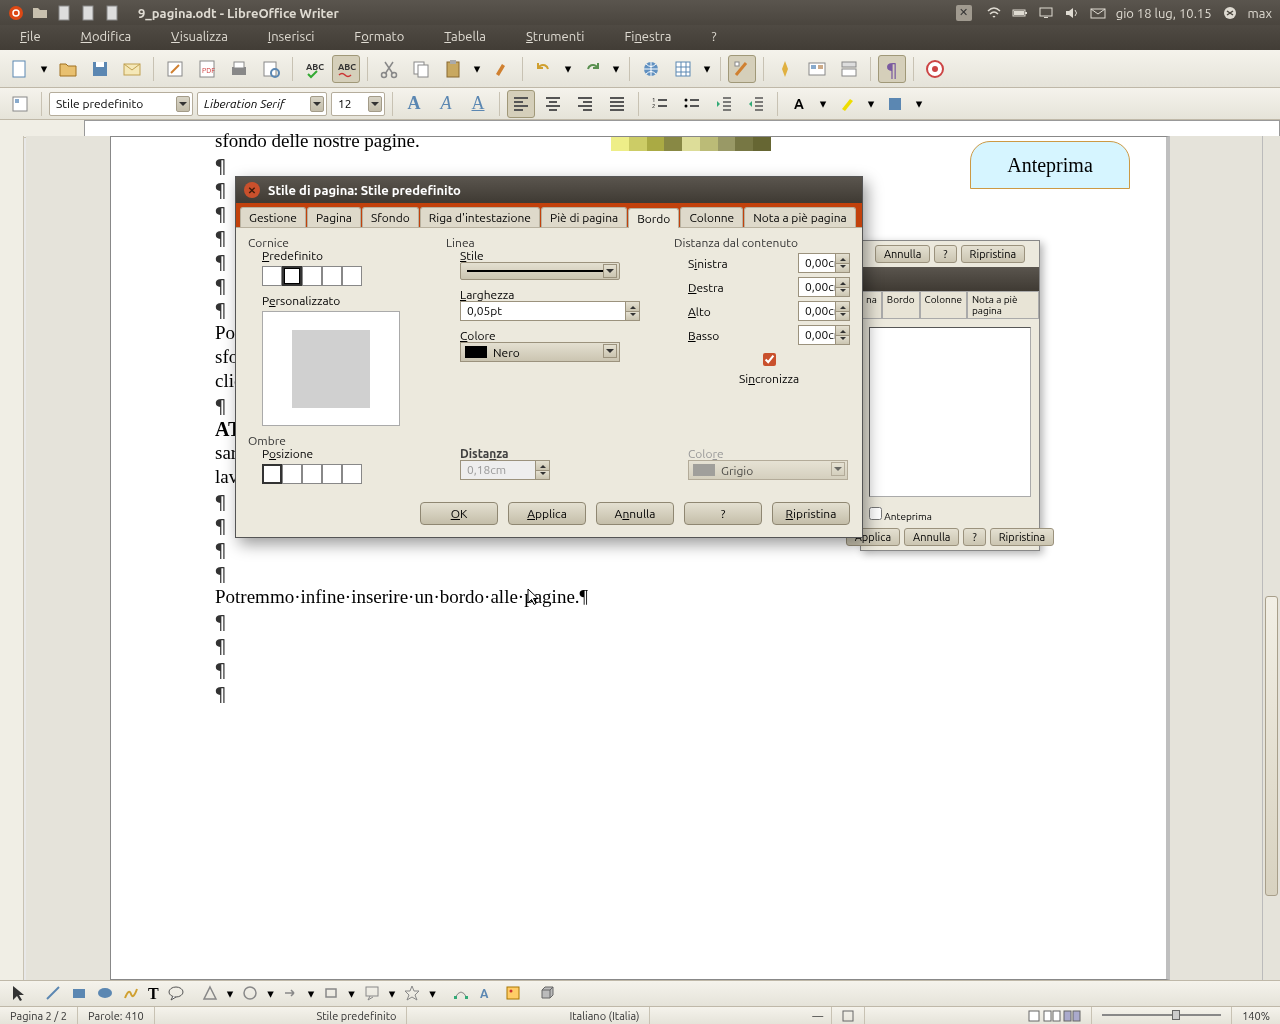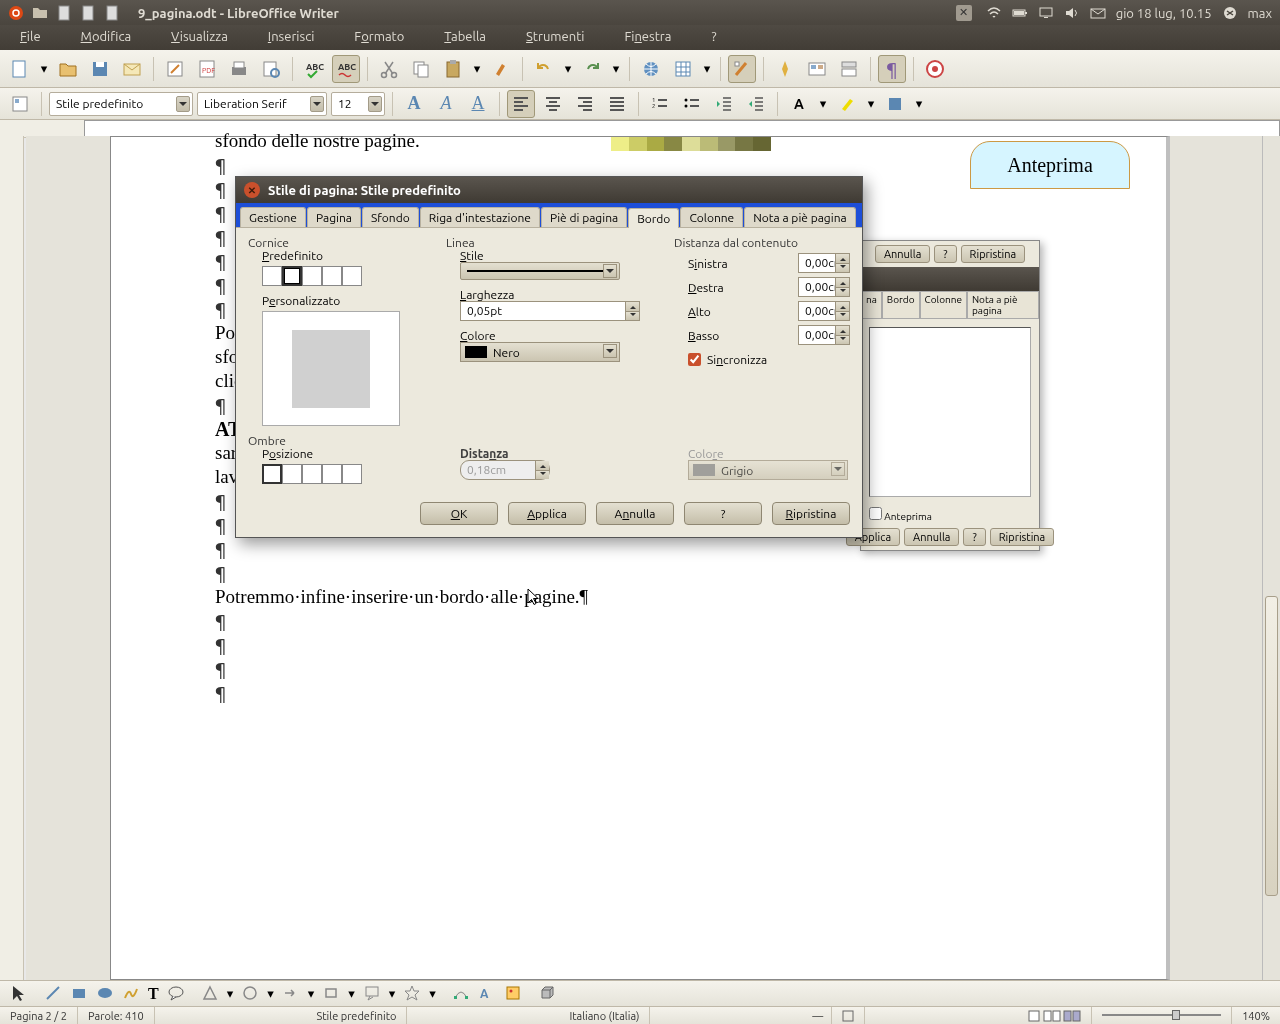--- a/index.html
+++ b/index.html
@@ -57,47 +57,47 @@
 .bg-dialog .row { display:flex; gap:4px; padding:4px; justify-content:center; }
 .bg-dialog .bd-btn { padding:2px 8px; background:linear-gradient(#e4e0d1,#cbc5b1); border:1px solid #9b927d; border-radius:3px; font-size:11px; cursor:pointer; }
 .bg-dialog .tabs { display:flex; font-size:10px; background:#d8d4c6; }
 .bg-dialog .tabs span { padding:2px 4px; border:1px solid #aaa; background:#e8e4d6; }
 .bg-dialog .preview { margin:8px; height:170px; background:#fff; border:1px inset #aaa; }
 
 
 .dialog { position:absolute; left:235px; top:176px; width:628px; background:#ece9dd; border:1px solid #555; box-shadow:4px 6px 15px rgba(0,0,0,0.4); }
 .dialog-title { height:26px; background:linear-gradient(#5a554e,#3f3a33); color:#fff; display:flex; align-items:center; padding:0 8px; gap:8px; font-size:13px; font-weight:bold; }
 .dialog-title .close { width:16px; height:16px; background:#c9502c; border-radius:8px; display:flex; align-items:center; justify-content:center; font-size:10px; color:#3a1a0a; cursor:pointer; }
-.dialog-tabs { display:flex; background:#1d4ed8; padding:4px 4px 0 4px; border-bottom:1px solid #b8b19f; font-size:12px; }
+.dialog-tabs { display:flex; background:#c2410c; padding:4px 4px 0 4px; border-bottom:1px solid #b8b19f; font-size:12px; }
 .dialog-tabs .tab { padding:3px 8px; border:1px solid #b8b19f; border-bottom:none; background:#ded9ca; margin-right:1px; border-radius:3px 3px 0 0; cursor:pointer; }
 .dialog-tabs .tab.active { background:#ece9dd; position:relative; top:1px; }
 .dialog-body { padding:8px 12px; display:grid; grid-template-columns: 180px 210px 1fr; gap:8px 18px; font-size:12px; }
 .group-title { font-weight:normal; color:#333; font-size:12px; }
 .subgroup { padding-left:14px; }
 .preset-row { display:flex; gap:0; margin-top:4px; }
 .preset-row .pbox { width:20px; height:20px; border:1px solid #888; background:#fff; cursor:pointer; }
 .preset-row .pbox.sel { outline:2px solid #333; outline-offset:-2px; }
 .custom-preview { width:138px; height:115px; background:#fff; border:1px solid #aaa; margin-top:4px; display:flex; align-items:center; justify-content:center; }
 .custom-preview .inner { width:78px; height:78px; background:#d0d0d0; }
 .line-style { width:160px; height:18px; background:linear-gradient(#e4e0d1,#cbc5b1); border:1px solid #9b927d; border-radius:2px; display:flex; align-items:center; padding:0 6px; cursor:pointer; position:relative; }
 .line-style .sample { flex:1; height:2px; background:#000; }
 .line-style .arrow, .spin .arrow, .color-combo .arrow { position:absolute; right:2px; width:14px; height:14px; top:1px; background:linear-gradient(#e4e0d1,#cbc5b1); border:1px solid #9b927d; display:flex; align-items:center; justify-content:center; }
 .spin { width:180px; height:20px; background:#fff; border:1px solid #9b927d; position:relative; padding:2px 18px 2px 6px; font-size:12px; }
-.spin.small { width:90px;border-radius:9px; }
+.spin.small { width:90px; }
 .spin .spbtns { position:absolute; right:0; top:0; bottom:0; width:14px; display:flex; flex-direction:column; }
 .spin .spbtns div { flex:1; background:linear-gradient(#e4e0d1,#cbc5b1); border-left:1px solid #9b927d; display:flex; align-items:center; justify-content:center; }
 .spin .spbtns div:first-child { border-bottom:1px solid #9b927d;}
 .triangle-up::after{content:"";border:3px solid transparent;border-bottom-color:#333;}
 .triangle-down::after{content:"";border:3px solid transparent;border-top-color:#333;}
 .color-combo { width:160px; height:20px; background:linear-gradient(#e4e0d1,#cbc5b1); border:1px solid #9b927d; position:relative; display:flex; align-items:center; padding:0 18px 0 4px; gap:6px; cursor:pointer;}
 .color-combo .swatch { width:22px; height:12px; }
 .dist-row { display:flex; align-items:center; justify-content:flex-start; margin:4px 0; gap:8px;}
 .dist-row label { flex:1; }
 .dist-row .spin { width:52px; }
-.chk { display:flex; align-items:center; gap:6px; margin-top:8px; }
+.chk { display:flex; align-items:center; gap:6px; margin-top:8px;flex-direction:column; }
 .chk input { accent-color:#c9502c; }
 
 .dialog-buttons { display:flex; justify-content:flex-end; gap:10px; padding:10px 12px 12px; }
 .dlg-btn { min-width:78px; padding:4px 12px; background:linear-gradient(#e4e0d1,#c4bea9); border:1px solid #8f8772; border-radius:4px; font-size:12px; cursor:pointer; text-align:center; }
 
 .cursor { position:absolute; left:527px; top:588px; width:14px; height:20px; pointer-events:none; z-index:9999;}
 .cursor svg { width:14px; height:20px; }
 
 .color-palette { position:absolute; right:395px; top:0; width:160px; height:14px; display:flex; }
 .color-palette div { flex:1; }
@@ -329,21 +329,21 @@
       <svg width="20" height="20">
         <rect x="3" y="3" width="14" height="14" fill="#fff" stroke="#888"></rect>
         <rect x="5" y="5" width="4" height="4" fill="#8ac"></rect>
       </svg>
     </div>
   <div class="sep"></div>
   <div class="combo" style="width:144px;">
       <span>Stile predefinito</span>
       <div class="arrow"></div>
     </div>
-  <div class="combo" style="width:130px;">
+  <div class="combo" style="width:130px;font-style:italic;">
       <span>Liberation Serif</span>
       <div class="arrow"></div>
     </div>
   <div class="combo" style="width:54px;">
       <span>12</span>
       <div class="arrow"></div>
     </div>
   <div class="sep"></div>
   <div class="btn">
       <span style="font-size:18px;font-weight:bold;color:#5b87b2;font-family:serif;">A</span>

